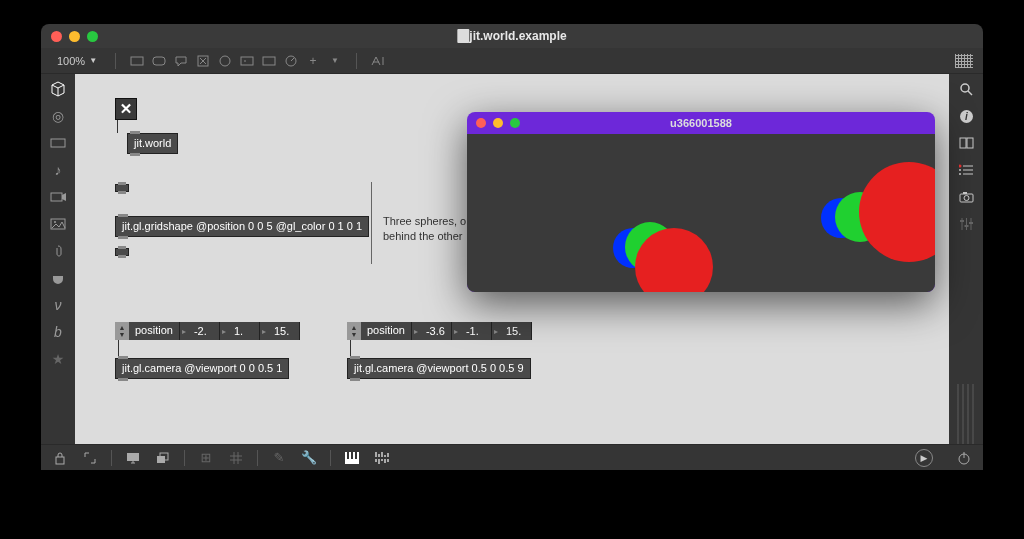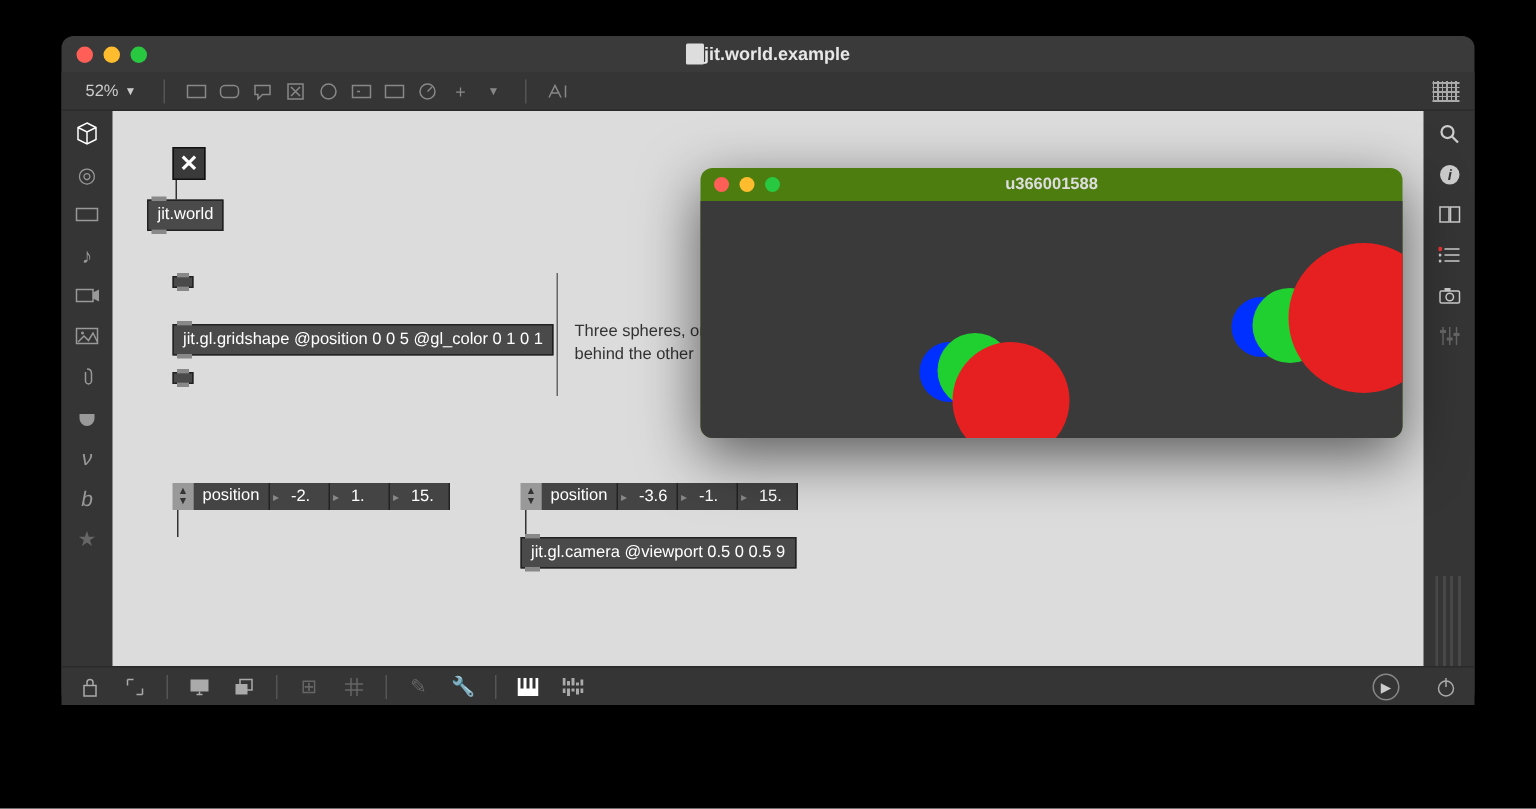--- a/index.html
+++ b/index.html
@@ -58,21 +58,21 @@
 .attrui .num { width: 40px; background: #444; color: #fff; padding: 2px 4px; display: flex; align-items: center; border-right: 1px solid #222; position: relative; }
 .attrui .num::after { content: "▸"; position: absolute; left: 2px; font-size: 8px; color: #888; }
 .attrui .num span { margin-left: 10px; }
 
 .comment { position: absolute; color: #333; font-size: 11px; line-height: 1.4; width: 110px; }
 .vsep { position: absolute; width: 1px; background: #666; }
 
 
 .render-win {
   position: absolute; left: 467px; top: 112px; width: 468px; height: 180px;
-  background: #4d7c0f; border-radius: 8px; box-shadow: 0 12px 40px rgba(0,0,0,0.6);
+  background: #6d28d9; border-radius: 8px; box-shadow: 0 12px 40px rgba(0,0,0,0.6);
 }
 .render-tb { height: 22px; display: flex; align-items: center; padding: 0 9px; position: relative; }
 .render-tb .traffic .dot { width: 10px; height: 10px; }
 .render-title { position: absolute; left: 50%; transform: translateX(-50%); color: #ddd; font-size: 11px; font-weight: 600; }
 .render-body { position: absolute; top: 22px; left: 0; right: 0; bottom: 0; background: #3a3a3a; border-radius: 0 0 8px 8px; overflow: hidden; }
 .sphere { position: absolute; border-radius: 50%; }
 
 .cord { position: absolute; width: 1px; background: #333; }
 </style>
 </head>
@@ -86,21 +86,21 @@
       <div class="dot g"></div>
     </div>
     <div class="wtitle">
       <span class="file-ico"></span>
       <span>jit.world.example</span>
     </div>
   </div>
 
   <div class="upper-toolbar">
     <div class="zoom">
-      <span>52%</span>
+      <span>100%</span>
       <span class="tri">▼</span>
     </div>
     <div class="tb-sep"></div>
     <div class="tb-group">
       <div class="tb-icon">
           <svg width="14" height="12">
             <rect x="1" y="2" width="12" height="8" fill="none" stroke="#888"></rect>
           </svg>
         </div>
       <div class="tb-icon">
@@ -193,21 +193,21 @@
       <div class="lb-icon" style="font-style:italic">ν</div>
       <div class="lb-icon" style="font-style:italic">b</div>
       <div class="lb-icon" style="color:#666">★</div>
     </div>
 
     <div class="canvas">
       <div class="toggle-box" style="left:40px;top:24px">
           <span>✕</span>
         </div>
       <div class="cord" style="left:42px;top:46px;height:13px"></div>
-      <div class="obj" style="left:23px;top:59px">
+      <div class="obj" style="left:52px;top:59px">
         <div class="inlets">
             <div class="port"></div>
           </div>
         <span>jit.world</span>
         <div class="outlets">
             <div class="port"></div>
           </div>
       </div>
 
       <div class="obj" style="left:40px;top:110px"><div class="inlets">
@@ -238,20 +238,25 @@
             <span>-2.</span>
           </div>
         <div class="num">
             <span>1.</span>
           </div>
         <div class="num">
             <span>15.</span>
           </div>
       </div>
       <div class="cord" style="left:43px;top:266px;height:18px"></div>
+      <div class="obj" style="left:40px;top:284px"><div class="inlets">
+            <div class="port"></div>
+          </div><span>jit.gl.camera @viewport 0 0 0.5 1</span><div class="outlets">
+            <div class="port"></div>
+          </div></div>
 
       <div class="attrui" style="left:272px;top:248px">
         <div class="handle">▲<br>▼</div>
         <div class="lbl">
             <span>position</span>
           </div>
         <div class="num">
             <span>-3.6</span>
           </div>
         <div class="num">

